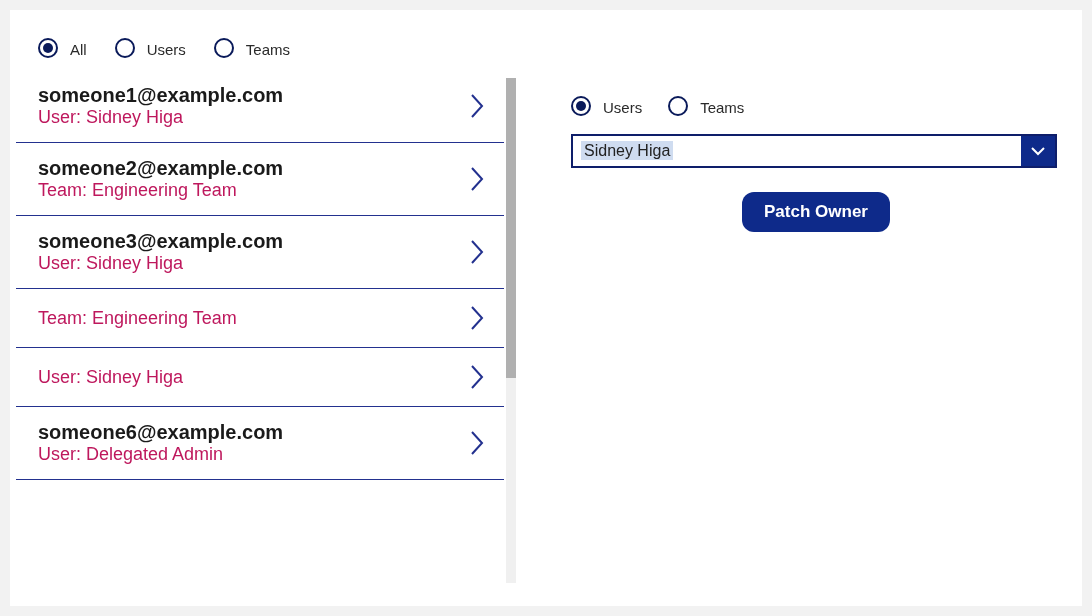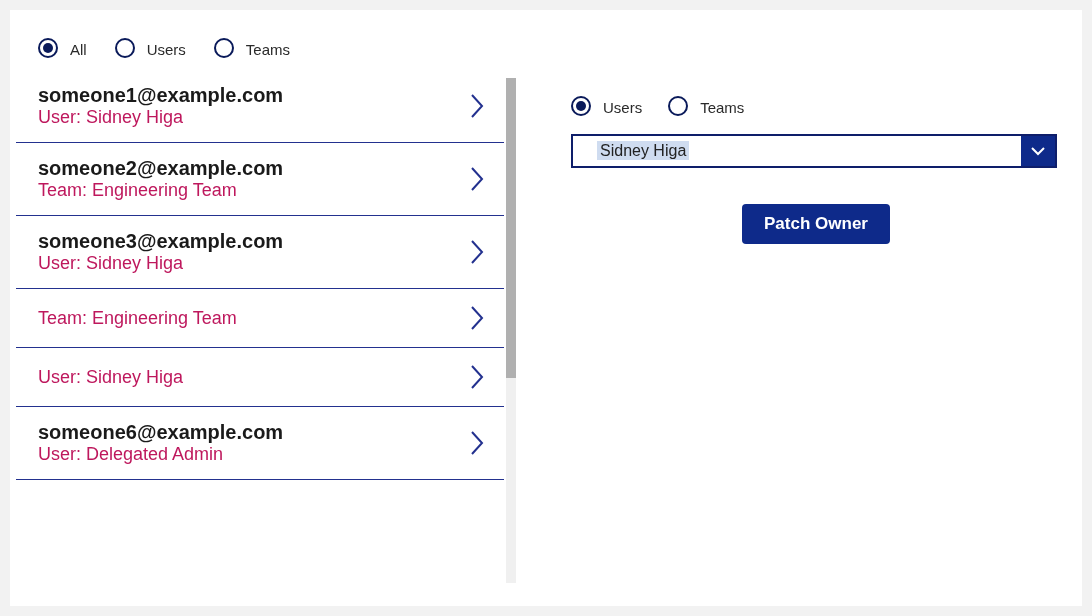--- a/index.html
+++ b/index.html
@@ -121,44 +121,44 @@
       position: relative;
       width: 486px;
       height: 34px;
       border: 2px solid #0e1e6a;
       display: flex;
       align-items: center;
       background: #fff;
     }
     .select-value {
       flex: 1;
-      padding-left: 24px;
+      padding-left: 8px;
       font-size: 16px;
       color: #222;
     }
     .select-highlight {
       background: #cfdcf0;
       padding: 1px 3px;
     }
     .select-arrow {
       width: 34px;
       height: 100%;
       background: #0e2a8a;
       display: flex;
       align-items: center;
       justify-content: center;
     }
     .select-arrow svg { stroke: #fff; fill: none; }
     .patch-btn {
       display: block;
-      margin: 36px auto 0 auto;
+      margin: 24px auto 0 auto;
       background: #0e2a8a;
       color: #fff;
       border: none;
-      border-radius: 4px;
+      border-radius: 12px;
       font-size: 17px;
       font-weight: 600;
       padding: 10px 22px;
       cursor: pointer;
     }
   </style>
 </head>
 <body>
 
 <div class="panel">

